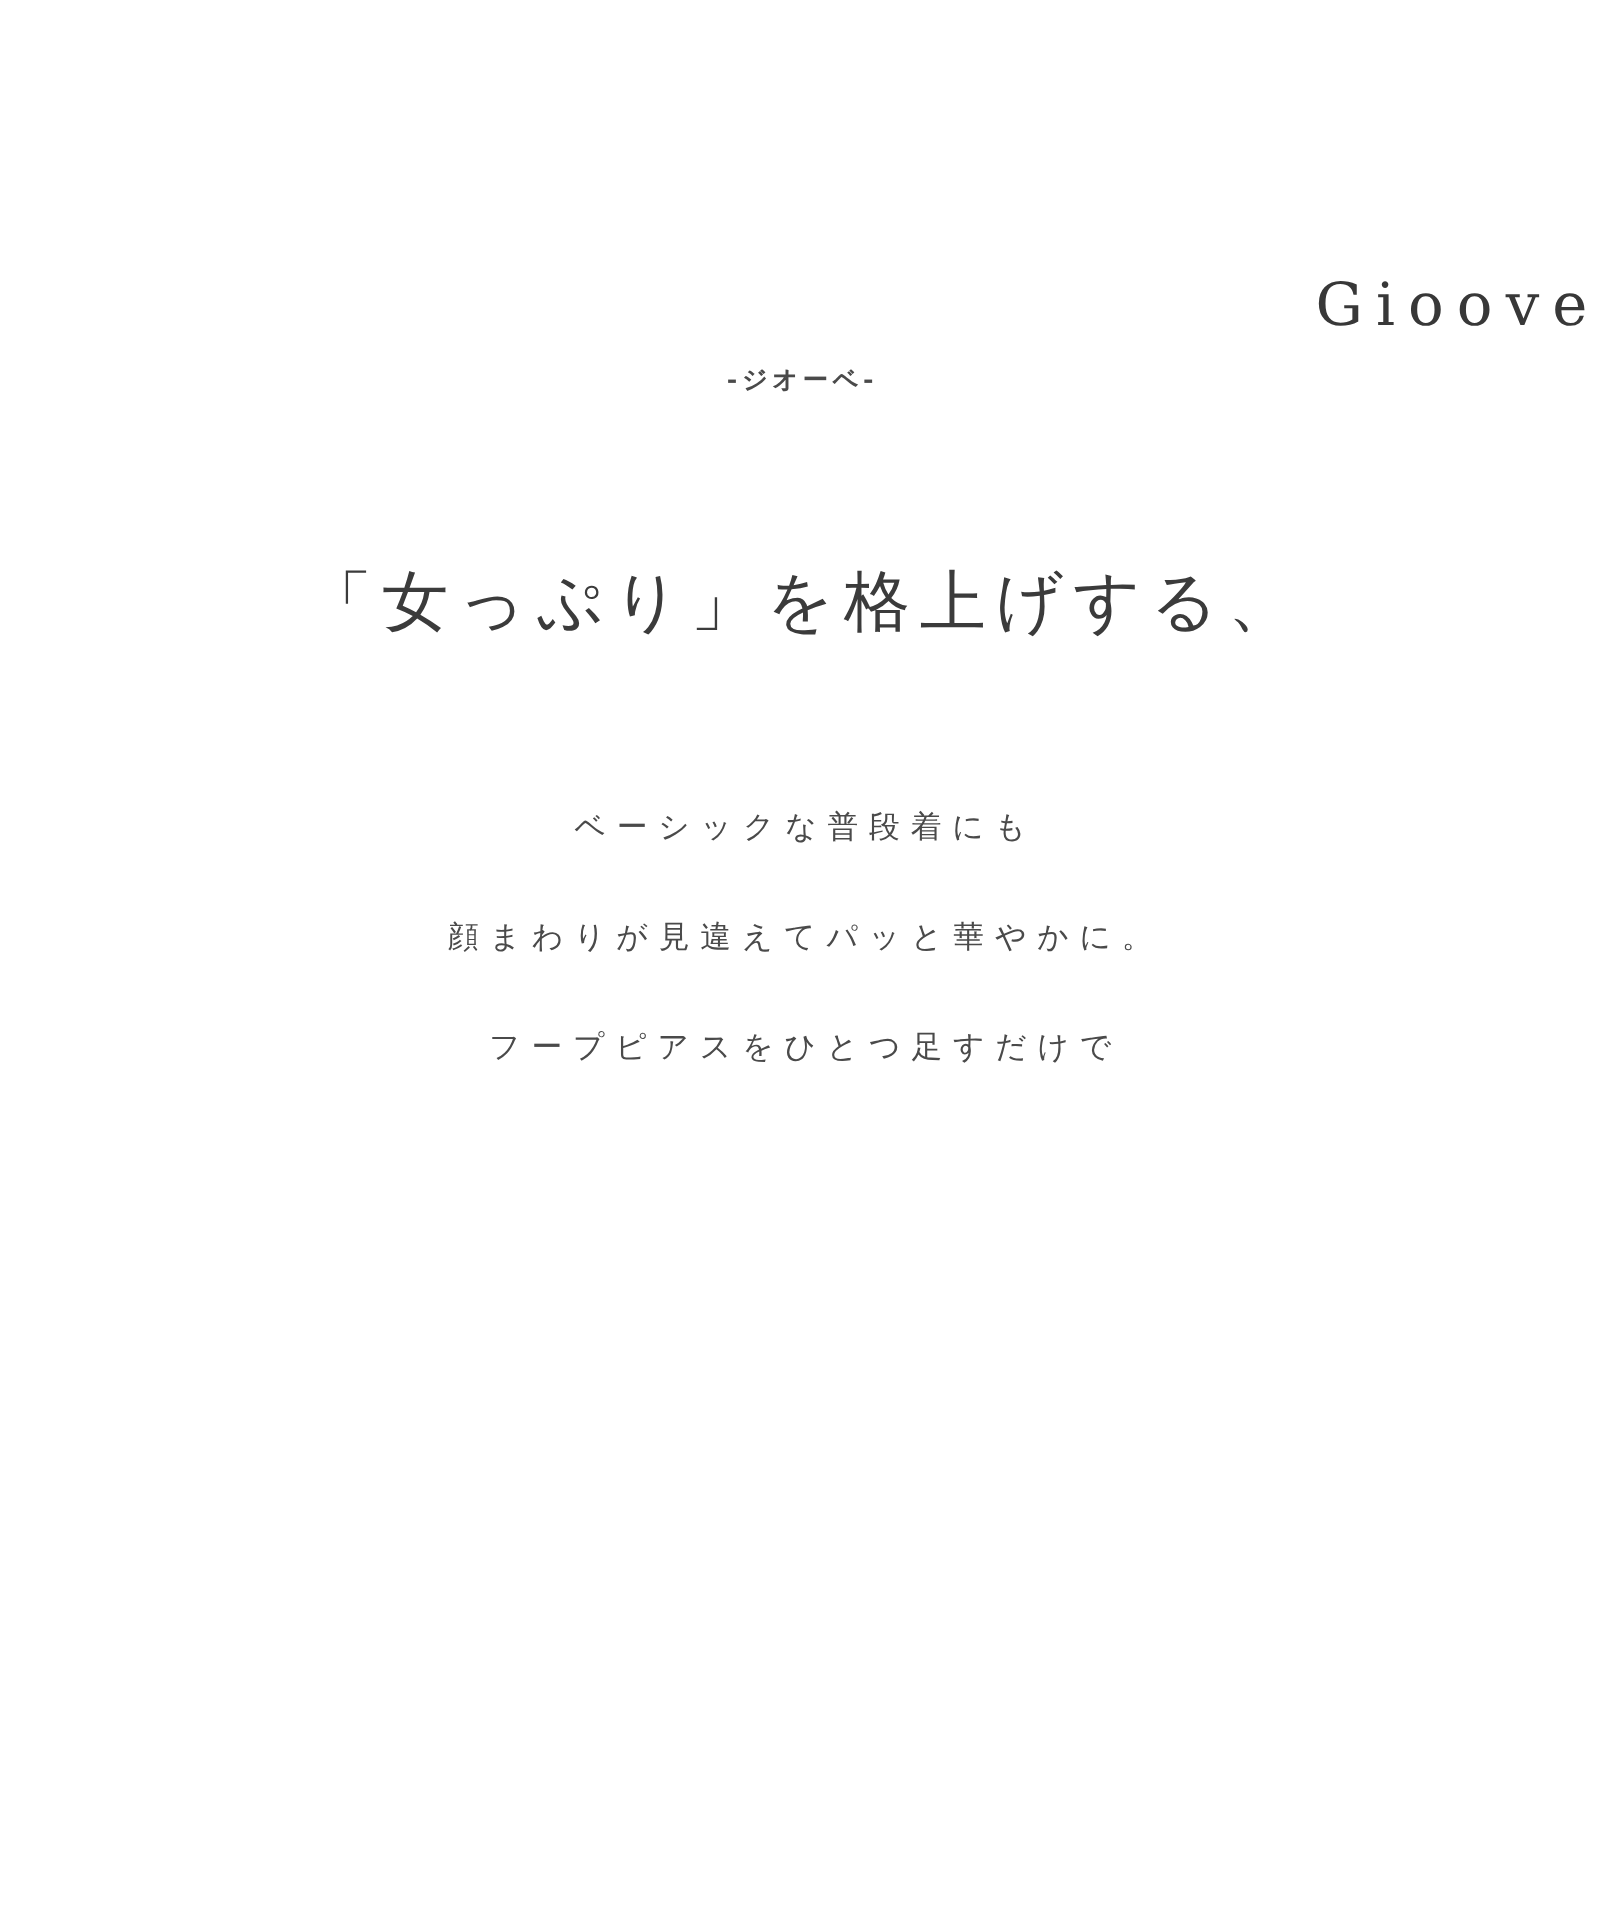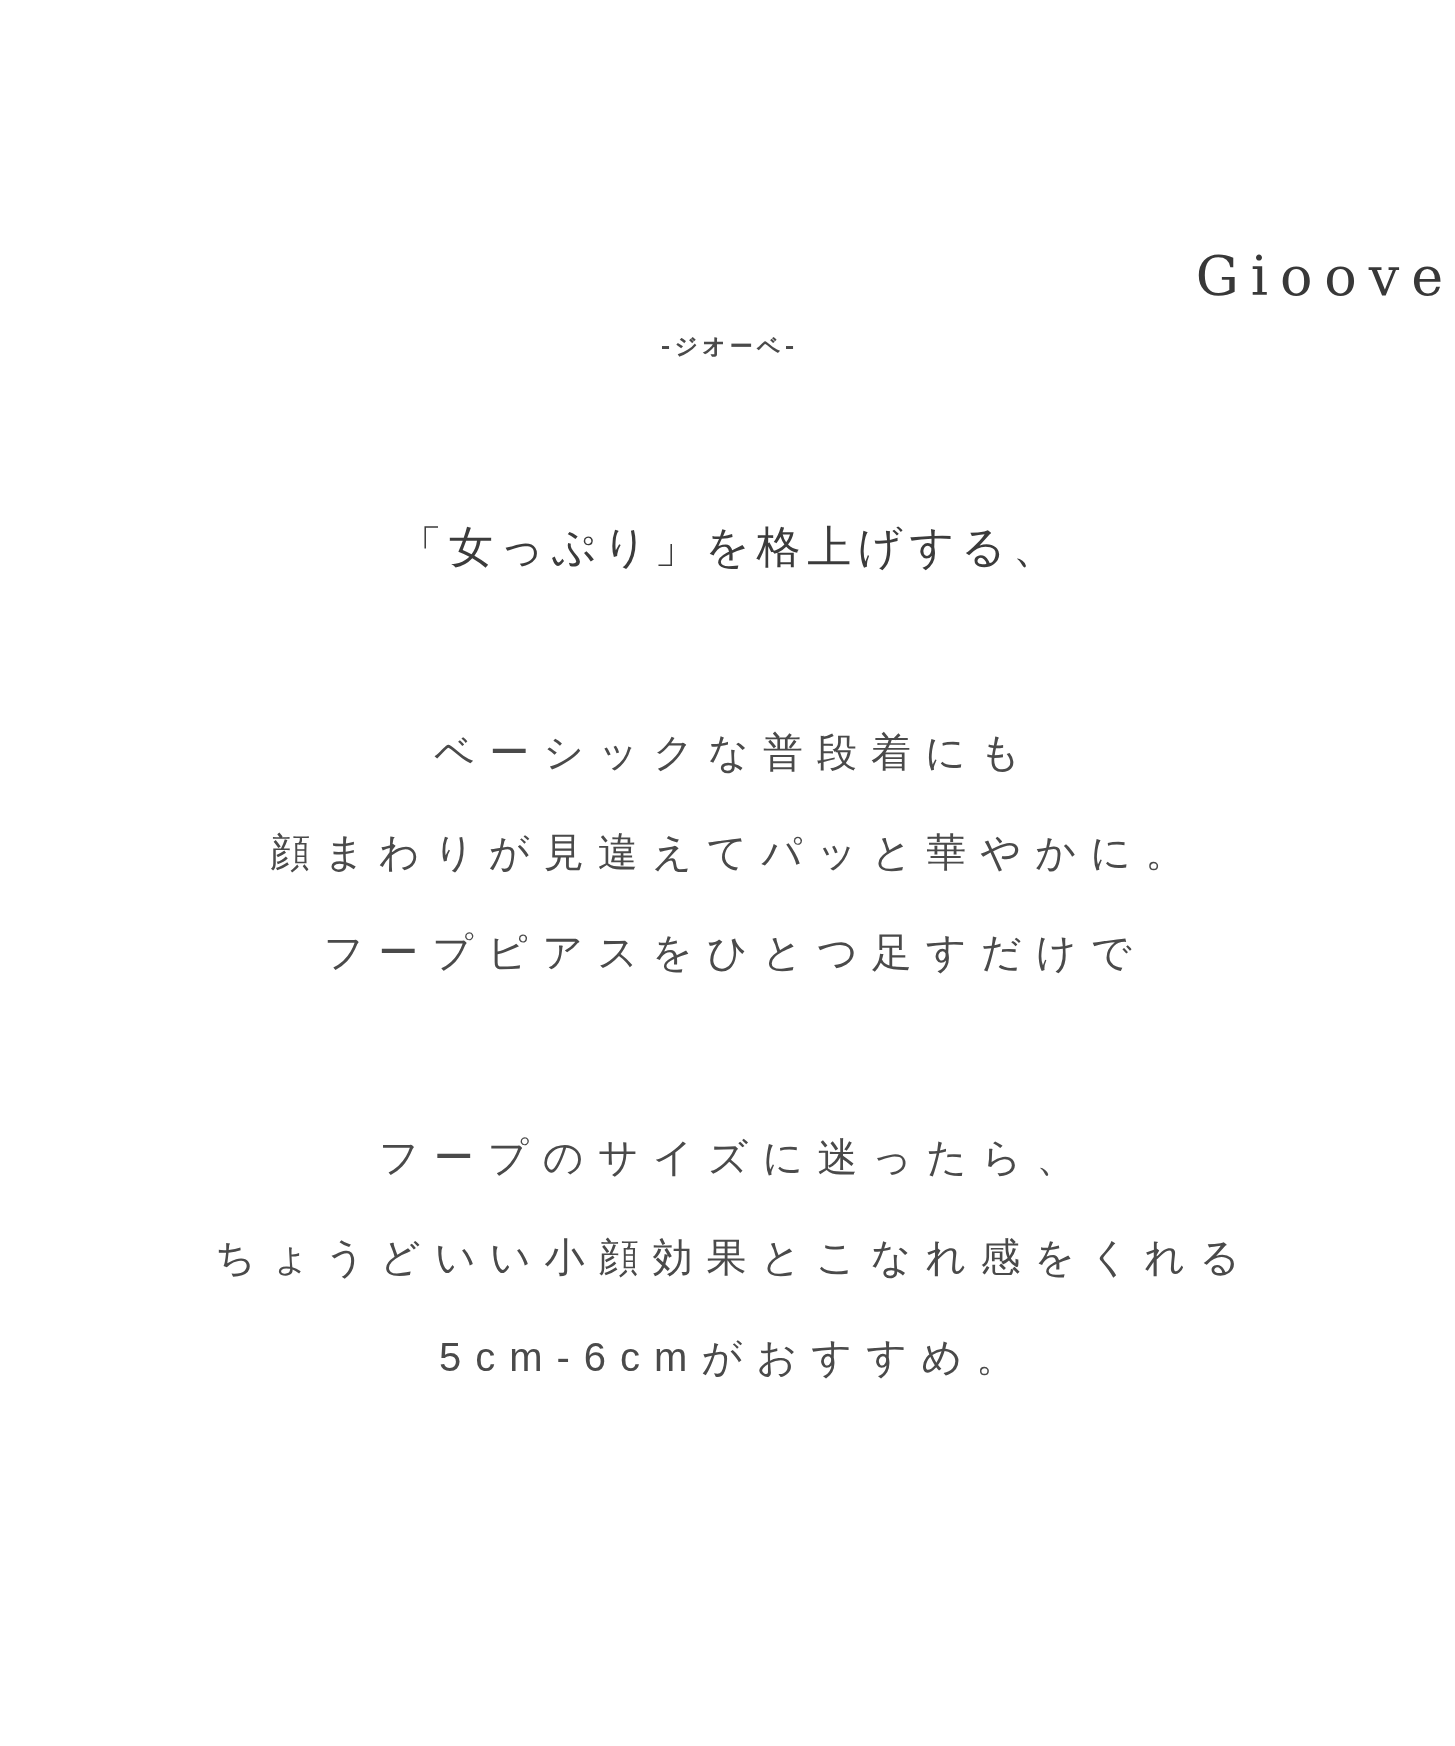--- a/index.html
+++ b/index.html
@@ -40,35 +40,35 @@
     letter-spacing: 0.18em;
     padding-left: 0.18em;
     color: #4a4a4a;
     font-weight: bold;
   }
   
   .headline {
     margin: 135px 0 0 0;
     font-family: "DejaVu Serif", "Liberation Serif", serif;
     font-weight: 400;
-    font-size: 44px;
+    font-size: 60px;
     letter-spacing: 0.15em;
     padding-left: 0.15em;
     color: #3b3b3b;
   }
   .headline .line {
     display: block;
     line-height: 110px;
   }
   
   .body-paragraph {
     margin: 0;
     font-family: "Liberation Sans", "DejaVu Sans", sans-serif;
     font-weight: 300;
-    font-size: 40px;
+    font-size: 28px;
     letter-spacing: 0.35em;
     padding-left: 0.35em;
     color: #4a4a4a;
   }
   .body-paragraph .line {
     display: block;
     line-height: 100px;
   }
   .para-1 { margin-top: 100px; }
   .para-2 { margin-top: 105px; }
@@ -86,19 +86,14 @@
   <h2 class="headline">
     <span class="line">「女っぷり」を格上げする、</span>
   </h2>
 
   <p class="body-paragraph para-1">
     <span class="line">ベーシックな普段着にも</span>
     <span class="line">顔まわりが見違えてパッと華やかに。</span>
     <span class="line">フープピアスをひとつ足すだけで</span>
   </p>
 
-  <p class="body-paragraph para-2">
-    <span class="line">フープのサイズに迷ったら、</span>
-    <span class="line">ちょうどいい小顔効果とこなれ感をくれる</span>
-    <span class="line">5cm-6cmがおすすめ。</span>
-  </p>
 
 </div>
 
 </body></html>

